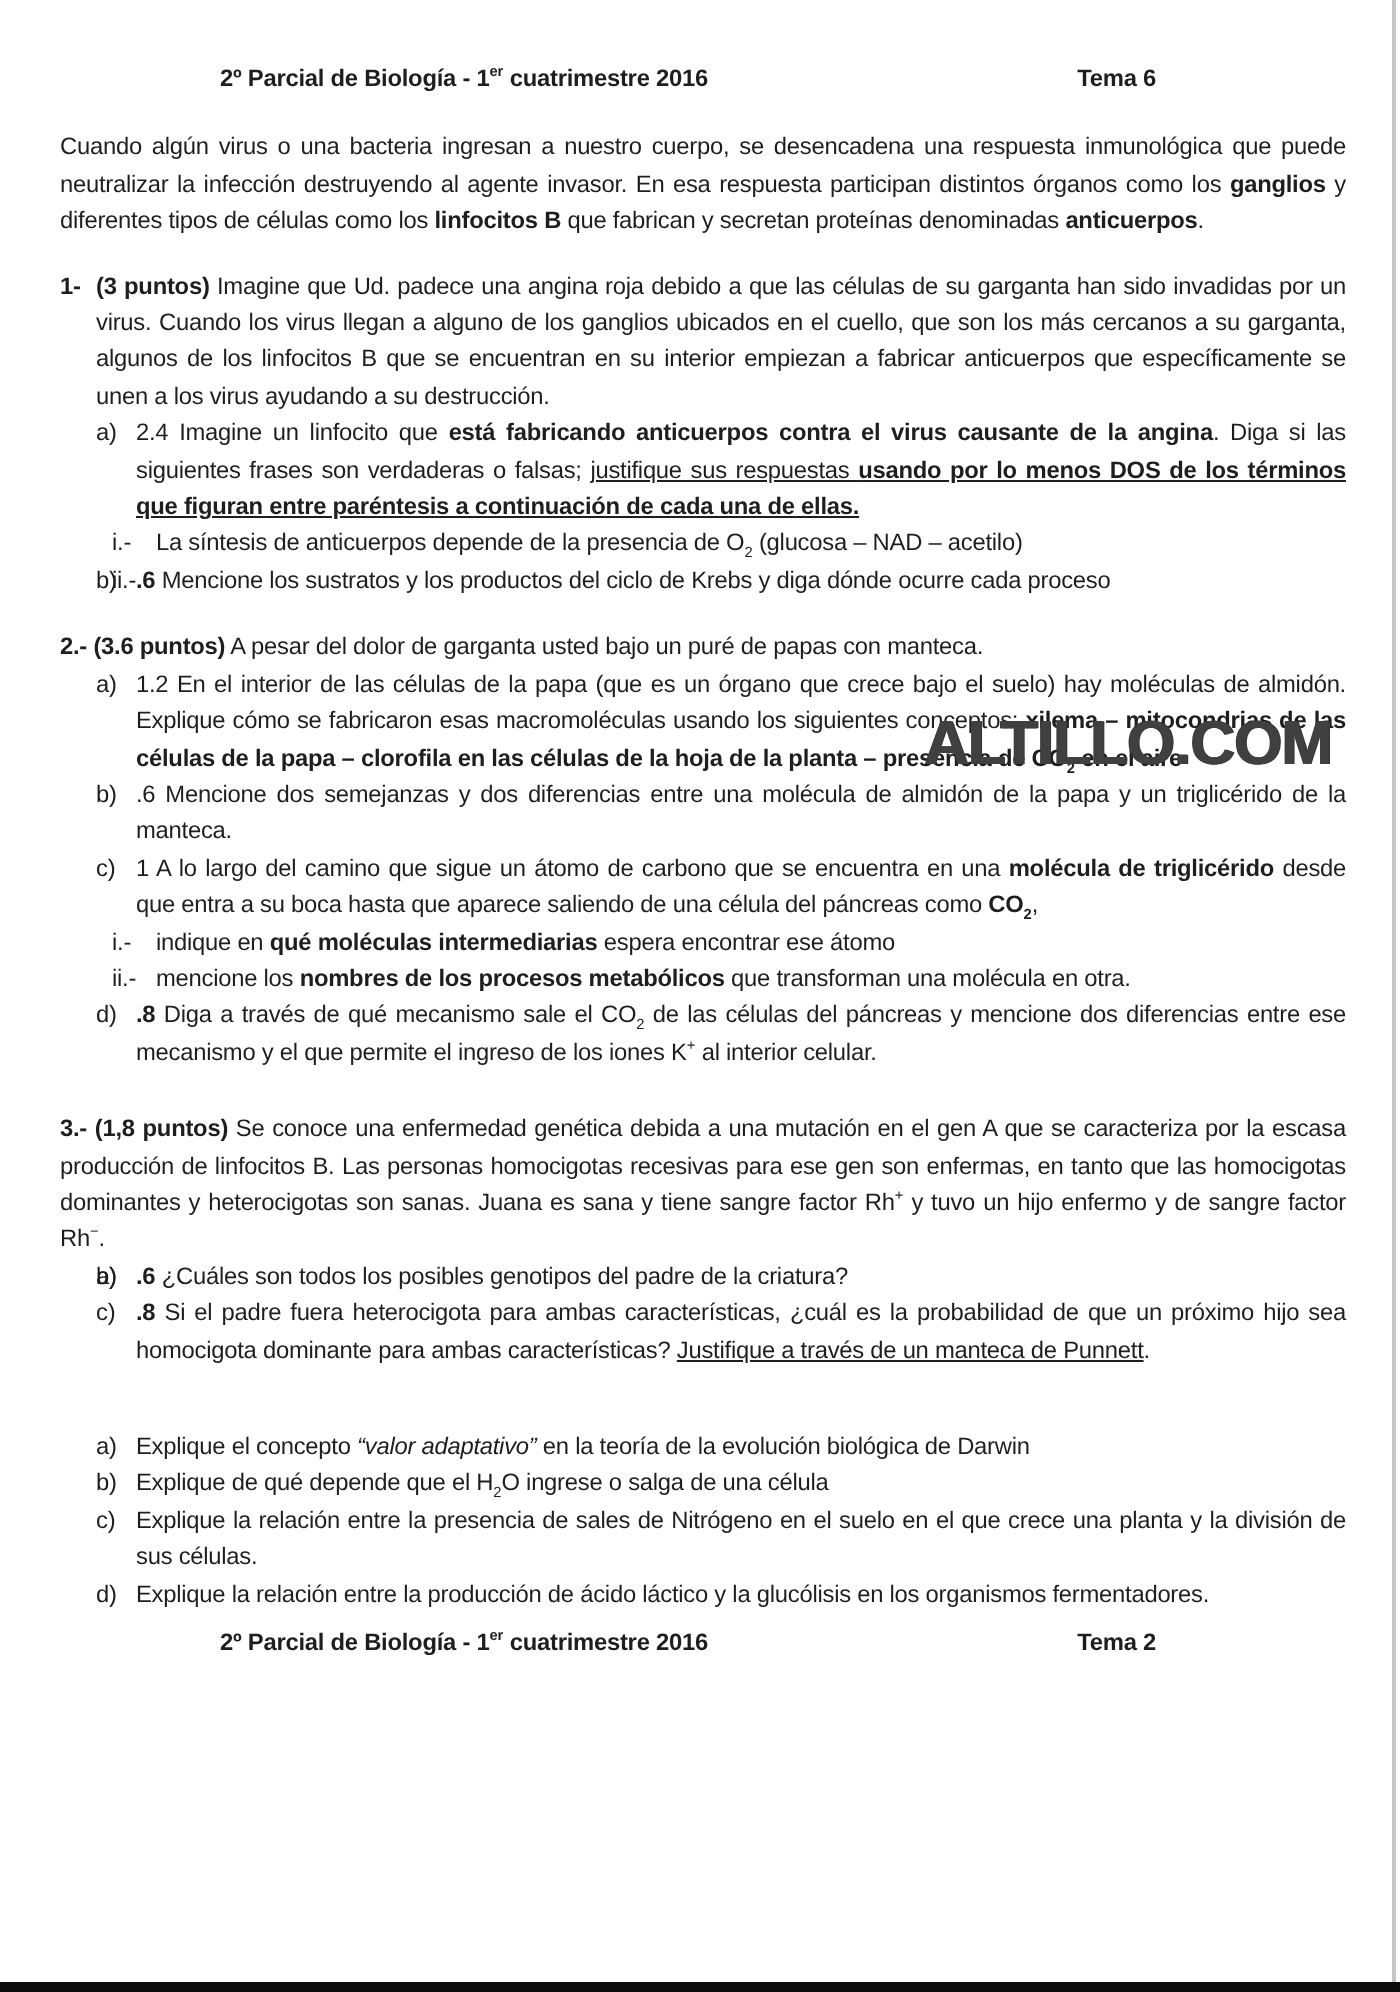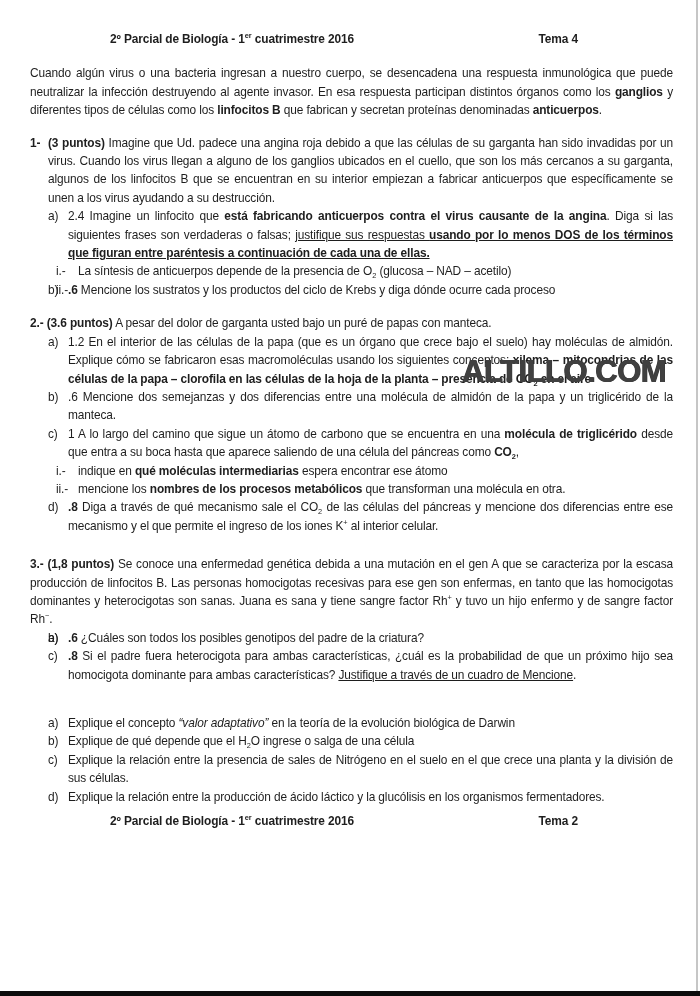--- a/index.html
+++ b/index.html
@@ -50,21 +50,21 @@
   .edge-bottom { position: absolute; left: 0; right: 0; bottom: 0; height: 5px; background: #0c0c0c; z-index: 4; }
   .edge-right  { position: absolute; top: 0; bottom: 0; right: 2px; width: 2px; background: #c6c6c6; z-index: 4; }
 </style>
 </head>
 <body>
 
 <div class="page">
   <div class="content">
       <div class="row2">
         <span><span class="b">2º Parcial de Biología -  1</span><sup class="b">er</sup><span class="b"> cuatrimestre 2016</span></span>
-        <span><span class="b">Tema 4</span></span>
+        <span><span class="b">Tema 6</span></span>
       </div>
       <div style="height: 16px;"></div>
       <div class="blk just"><span>Cuando algún virus o una bacteria ingresan a nuestro cuerpo, se desencadena una respuesta inmunológica que puede neutralizar la infección destruyendo al agente invasor. En esa respuesta participan distintos órganos como los </span><span class="b">ganglios</span><span> y diferentes tipos de células como los </span><span class="b">linfocitos B</span><span> que fabrican y secretan proteínas denominadas </span><span class="b">anticuerpos</span><span>.</span></div>
       <div style="height: 14px;"></div>
       <div class="blk q just"><span class="marker b">1-&nbsp;</span><span class="b">(3 puntos)</span><span> Imagine que Ud. padece una angina roja debido a que las células de su garganta han sido invadidas por un virus. Cuando los virus llegan a alguno de los ganglios ubicados en el cuello, que son los más cercanos a su garganta, algunos de los linfocitos B que se encuentran en su interior empiezan a fabricar anticuerpos que específicamente se unen a los virus ayudando a su destrucción.</span></div>
       <div class="blk item just"><span class="marker">a)&nbsp;</span><span>2.4 Imagine un linfocito que </span><span class="b">está fabricando anticuerpos contra el virus causante de la angina</span><span>. Diga si las siguientes frases son verdaderas o falsas; </span><span class="u">justifique sus respuestas </span><span class="b u">usando por lo menos DOS de los términos que figuran entre paréntesis a continuación de cada una de ellas.</span></div>
       <div class="blk sub"><span class="marker">i.-&nbsp;</span><span>La síntesis de anticuerpos depende de la presencia de O</span><sub>2</sub><span> (glucosa – NAD – acetilo)</span></div>
       <div class="blk sub"><span class="marker">ii.-&nbsp;</span></div>
       <div class="blk item"><span class="marker">b)&nbsp;</span><span class="b">.6</span><span>  Mencione los sustratos y los productos del ciclo de Krebs y diga dónde ocurre cada proceso</span></div>
       <div style="height: 15px;"></div>
@@ -72,21 +72,21 @@
       <div class="blk item just"><span class="marker">a)&nbsp;</span><span>1.2 En el interior de las células de la papa (que es un órgano que crece bajo el suelo) hay moléculas de almidón. Explique cómo se fabricaron esas macromoléculas usando los siguientes conceptos:    </span><span class="b">xilema – mitocondrias de las células de la papa – clorofila en las células de la hoja de la planta – presencia de CO</span><sub class="b">2</sub><span class="b"> en el aire</span></div>
       <div class="blk item just"><span class="marker">b)&nbsp;</span><span>.6 Mencione dos semejanzas y dos diferencias entre una molécula de almidón de la papa y un triglicérido de la manteca.</span></div>
       <div class="blk item just"><span class="marker">c)&nbsp;</span><span>1 A lo largo del camino que sigue un átomo de carbono que se encuentra en una </span><span class="b">molécula de triglicérido</span><span> desde que entra a su boca hasta que aparece saliendo de una célula del páncreas como </span><span class="b">CO</span><sub class="b">2</sub><span>,</span></div>
       <div class="blk sub"><span class="marker">i.-&nbsp;</span><span>indique en </span><span class="b">qué moléculas intermediarias</span><span> espera encontrar ese átomo</span></div>
       <div class="blk sub"><span class="marker">ii.-&nbsp;</span><span>mencione los </span><span class="b">nombres de los procesos metabólicos</span><span> que transforman una molécula en otra.</span></div>
       <div class="blk item just"><span class="marker">d)&nbsp;</span><span class="b">.8</span><span> Diga a través de qué mecanismo sale el CO</span><sub>2</sub><span> de las células del páncreas y mencione dos diferencias entre ese mecanismo y el que permite el ingreso de los iones K</span><sup>+</sup><span> al interior celular.</span></div>
       <div style="height: 20px;"></div>
       <div class="blk just"><span class="marker b">3.-&nbsp;</span><span class="b">(1,8 puntos)</span><span> Se conoce una enfermedad genética debida a una mutación en el gen A que se caracteriza por la escasa producción de linfocitos B. Las personas homocigotas recesivas para ese gen son enfermas, en tanto que las homocigotas dominantes y heterocigotas son sanas.  Juana es sana y tiene sangre factor Rh</span><sup>+</sup><span> y tuvo un hijo enfermo y de sangre factor Rh</span><sup>−</sup><span>.</span></div>
       <div class="blk item"><span class="marker">a)&nbsp;</span></div>
       <div class="blk item"><span class="marker">b)&nbsp;</span><span class="b">.6</span><span> ¿Cuáles son todos los posibles genotipos del padre de la criatura?</span></div>
-      <div class="blk item just"><span class="marker">c)&nbsp;</span><span class="b">.8</span><span> Si el padre fuera heterocigota para ambas características, ¿cuál es la probabilidad de que un próximo hijo sea homocigota dominante para ambas características? </span><span class="u">Justifique a través de un cuadro de Mencione</span><span>.</span></div>
+      <div class="blk item just"><span class="marker">c)&nbsp;</span><span class="b">.8</span><span> Si el padre fuera heterocigota para ambas características, ¿cuál es la probabilidad de que un próximo hijo sea homocigota dominante para ambas características? </span><span class="u">Justifique a través de un manteca de Punnett</span><span>.</span></div>
       <div style="height: 30px;"></div>
       <div class="blk item"><span class="marker">a)&nbsp;</span><span>Explique el concepto </span><span class="i">“valor adaptativo”</span><span> en la teoría de la evolución biológica de Darwin</span></div>
       <div class="blk item"><span class="marker">b)&nbsp;</span><span>Explique de qué depende que el H</span><sub>2</sub><span>O ingrese o salga de una célula</span></div>
       <div class="blk item just"><span class="marker">c)&nbsp;</span><span>Explique la relación entre la presencia de sales de Nitrógeno en el suelo en el que crece una planta y la división de sus células.</span></div>
       <div class="blk item"><span class="marker">d)&nbsp;</span><span>Explique la relación entre la producción de ácido láctico y la glucólisis en los organismos fermentadores.</span></div>
       <div style="height: 6px;"></div>
       <div class="row2">
         <span><span class="b">2º Parcial de Biología -  1</span><sup class="b">er</sup><span class="b"> cuatrimestre 2016</span></span>
         <span><span class="b">Tema 2</span></span>
       </div>

